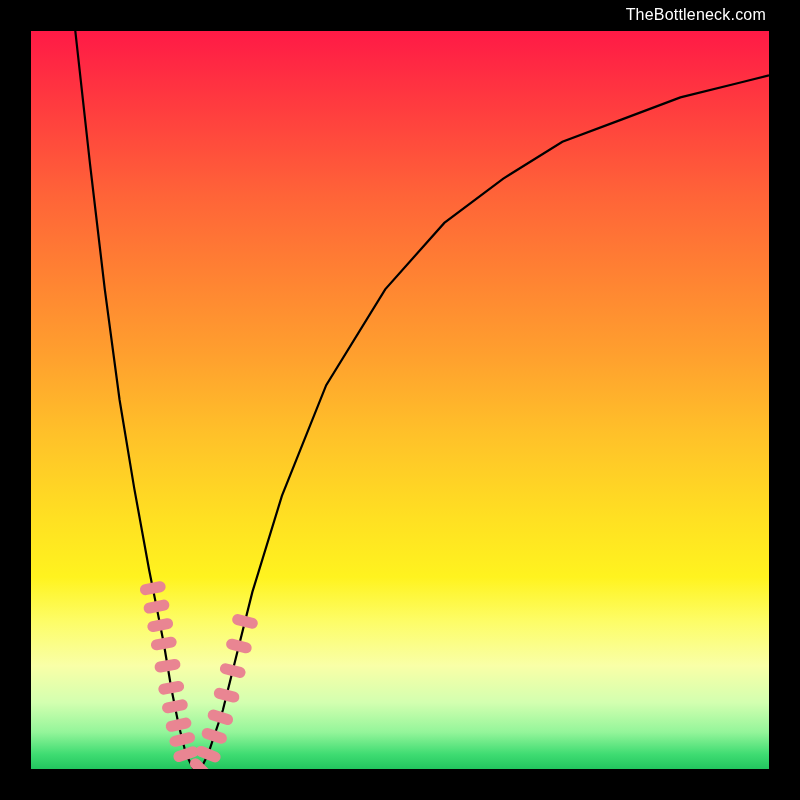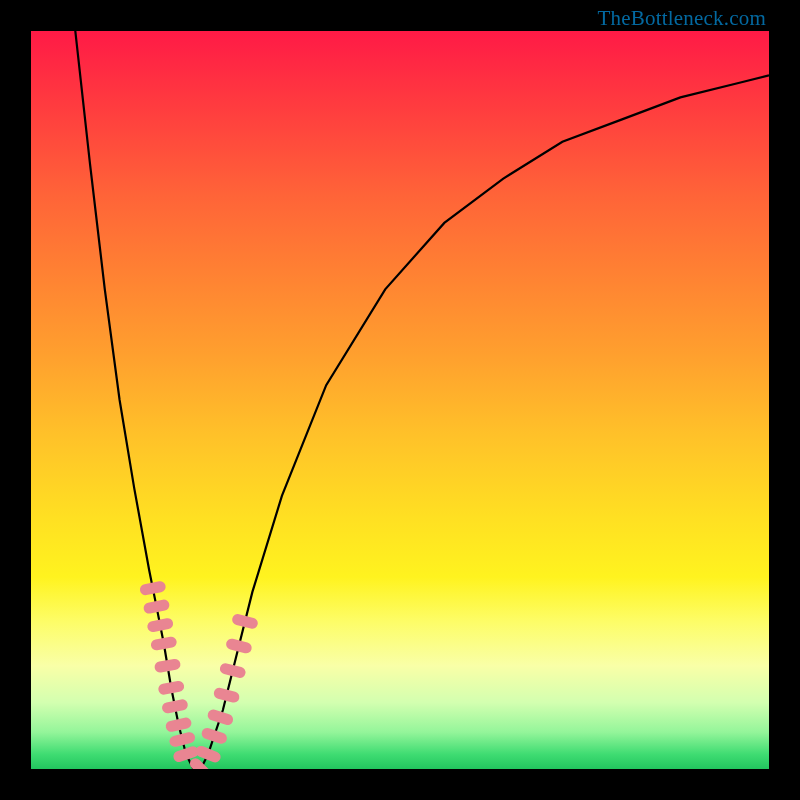--- a/index.html
+++ b/index.html
@@ -40,26 +40,25 @@
       #94f59a 95%,
       #3fdc72 98%,
       #22c55e 100%
     );
     overflow: hidden;
   }
   .watermark {
     position: absolute;
     top: 6px;
     right: 34px;
-    color: #0369a1;
-    font-size: 21px;
+    color: #ffffff;
+    font-size: 16px;
     font-weight: 500;
     letter-spacing: 0.2px;
     z-index: 5;
-    font-family: Liberation Serif, serif;
   }
   svg.curve {
     position: absolute;
     left: 0;
     top: 0;
     width: 738px;
     height: 738px;
     z-index: 2;
   }
   .curve path.mainline {

